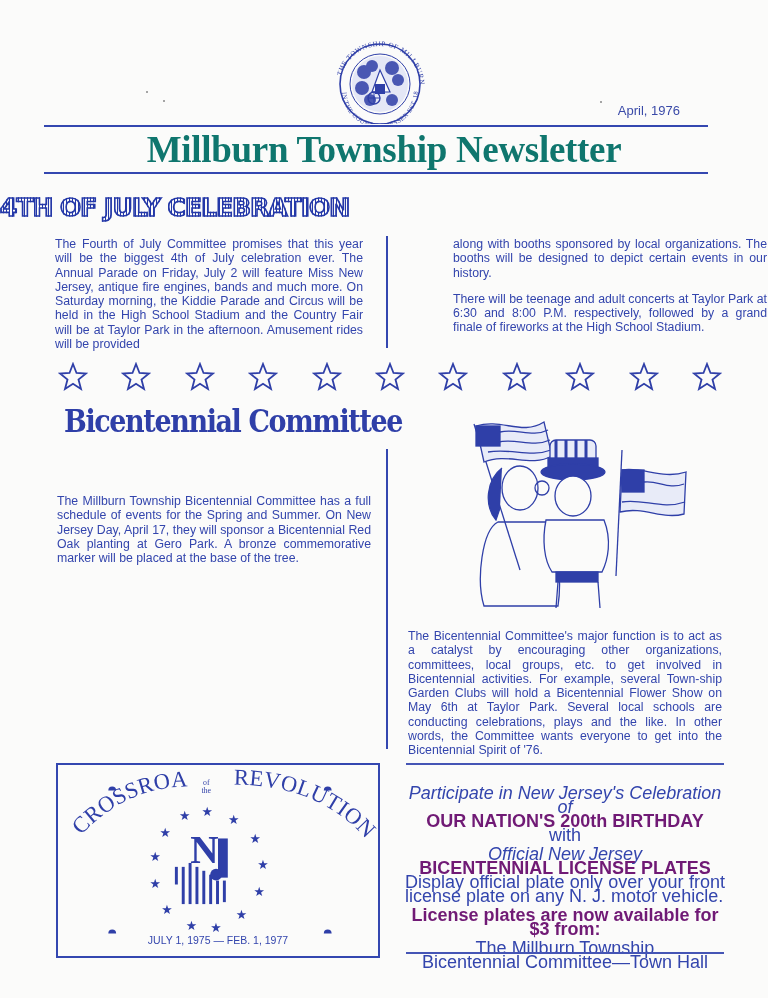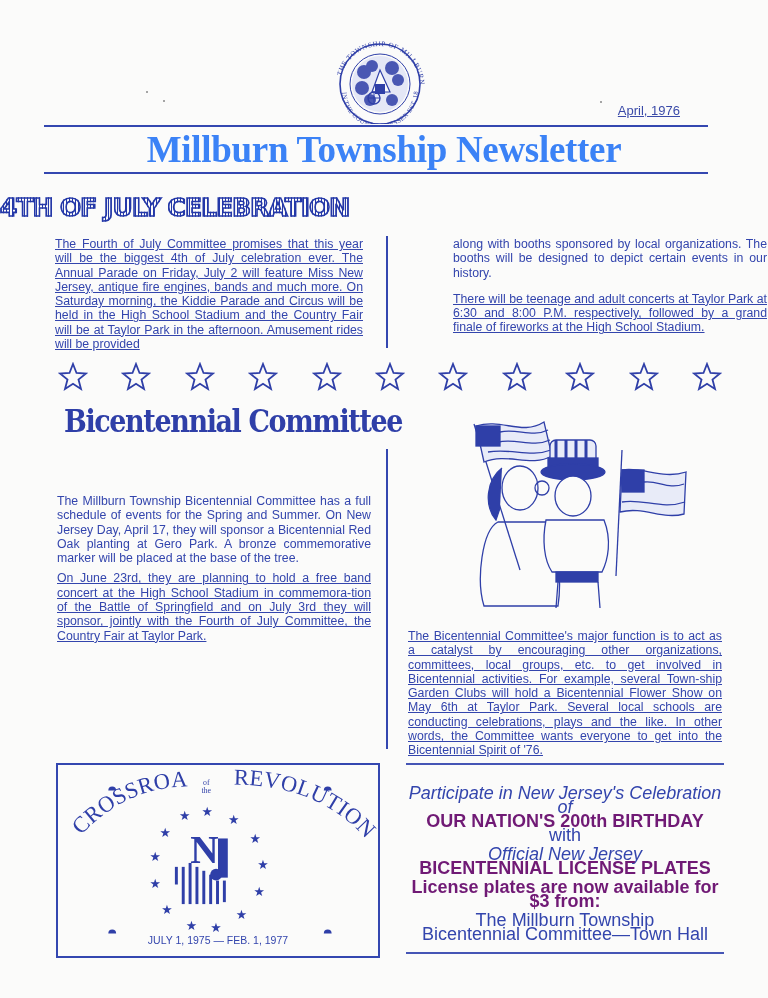--- a/index.html
+++ b/index.html
@@ -3,36 +3,36 @@
   <meta charset="utf-8">
   <style>
     * { margin: 0; padding: 0; box-sizing: border-box; }
     html, body { width: 768px; height: 998px; background: #fbfbfa; overflow: hidden; }
     body { position: relative; font-family: "Liberation Sans", sans-serif; color: #2f3fa6; }
 
     .abs { position: absolute; }
 
     
     .seal { left: 326px; top: 40px; width: 108px; height: 84px; }
-    .date { right: 88px; top: 103px; font-size: 13px; color: #3a4aa8; text-decoration: underline; }
+    .date { right: 88px; top: 103px; font-size: 13px; color: #3a4aa8; }
     .rule { left: 44px; width: 664px; height: 2px; background: #3447b0; }
     .rule.top { top: 125px; }
     .rule.bottom { top: 172px; }
     .title { left: 0; width: 768px; top: 128px; text-align: center;
-      font-family: "Liberation Serif", serif; font-weight: bold; font-size: 37px; color: #3b82f6; letter-spacing: -0.3px; }
+      font-family: "Liberation Serif", serif; font-weight: bold; font-size: 37px; color: #0f766e; letter-spacing: -0.3px; }
 
     .july-head { left: 0; width: 768px; top: 193px; 
       font-family: "DejaVu Sans", sans-serif; font-weight: bold; font-size: 25px; letter-spacing: -1px;
       color: transparent; -webkit-text-stroke: 1.6px #2438a8;
       background: repeating-linear-gradient(90deg, #2438a8 0 1.2px, transparent 1.2px 3px);
       -webkit-background-clip: text; background-clip: text; }
 
     .para { font-size: 12.3px; line-height: 14.3px; text-align: justify; color: #3345ad; }
     .para p { margin-bottom: 6px; }
-    .para p:last-child { margin-bottom: 0; text-decoration: underline; }
+    .para p:last-child { margin-bottom: 0; }
 
     .col-a { left: 55px; top: 237px; width: 308px; }
     .col-b { left: 408px; top: 237px; width: 314px; margin-left: 45px; }
     .vline { width: 2px; background: #3447b0; }
     .v1 { left: 386px; top: 236px; height: 112px; }
     .v2 { left: 386px; top: 449px; height: 300px; }
 
     .stars { left: 58px; top: 362px; width: 664px; display: flex; justify-content: space-between; }
     .stars svg { width: 30px; height: 30px; }
 
@@ -148,21 +148,20 @@
     </svg>
   <svg viewBox="0 0 30 30">
       <polygon points="15,2 18.5,11 28,11.5 20.5,17.5 23,27 15,21.8 7,27 9.5,17.5 2,11.5 11.5,11" fill="none" stroke="#2f3fa8" stroke-width="1.8"></polygon>
     </svg>
 </div>
 
 <div class="abs bicent-head">Bicentennial Committee</div>
 
 <div class="abs para col-c">
   <p>The Millburn Township Bicentennial Committee has a full schedule of events for the Spring and Summer. On New Jersey Day, April 17, they will sponsor a Bicentennial Red Oak planting at Gero Park. A bronze commemorative marker will be placed at the base of the tree.</p>
-  <p>On June 23rd, they are planning to hold a free band concert at the High School Stadium in commemora-tion of the Battle of Springfield and on July 3rd they will sponsor, jointly with the Fourth of July Committee, the Country Fair at Taylor Park.</p>
 </div>
 <div class="abs vline v2"></div>
 
 <div class="abs illus">
   <svg viewBox="0 0 230 200" width="230" height="200">
     <g stroke="#2f3fa8" fill="none" stroke-width="1.3">
 
       <line x1="12" y1="14" x2="58" y2="160"></line>
       <path d="M 14 16 C 40 8, 60 26, 82 12 L 90 46 C 68 58, 46 42, 22 52 Z" fill="#e8ebf8"></path>
       <rect x="14" y="16" width="24" height="20" fill="#2f3fa8"></rect>
@@ -251,19 +250,20 @@
   <div class="logo-date">JULY  1, 1975 — FEB. 1, 1977</div>
 </div>
 
 <div class="abs plates">
   <div class="it">Participate in New Jersey's Celebration of</div>
   <div class="bd">OUR NATION'S 200th BIRTHDAY</div>
   <div>with</div>
   <div class="gap"></div>
   <div class="it">Official New Jersey</div>
   <div class="bd">BICENTENNIAL LICENSE PLATES</div>
+  <div class="just">Display official plate only over your front license plate on any N. J. motor vehicle.</div>
   <div class="gap"></div>
   <div class="bd">License plates are now available for $3 from:</div>
   <div class="gap"></div>
   <div>The Millburn Township</div>
   <div>Bicentennial Committee—Town Hall</div>
 </div>
 <div class="abs hr hr2"></div>
 
 </body></html>

